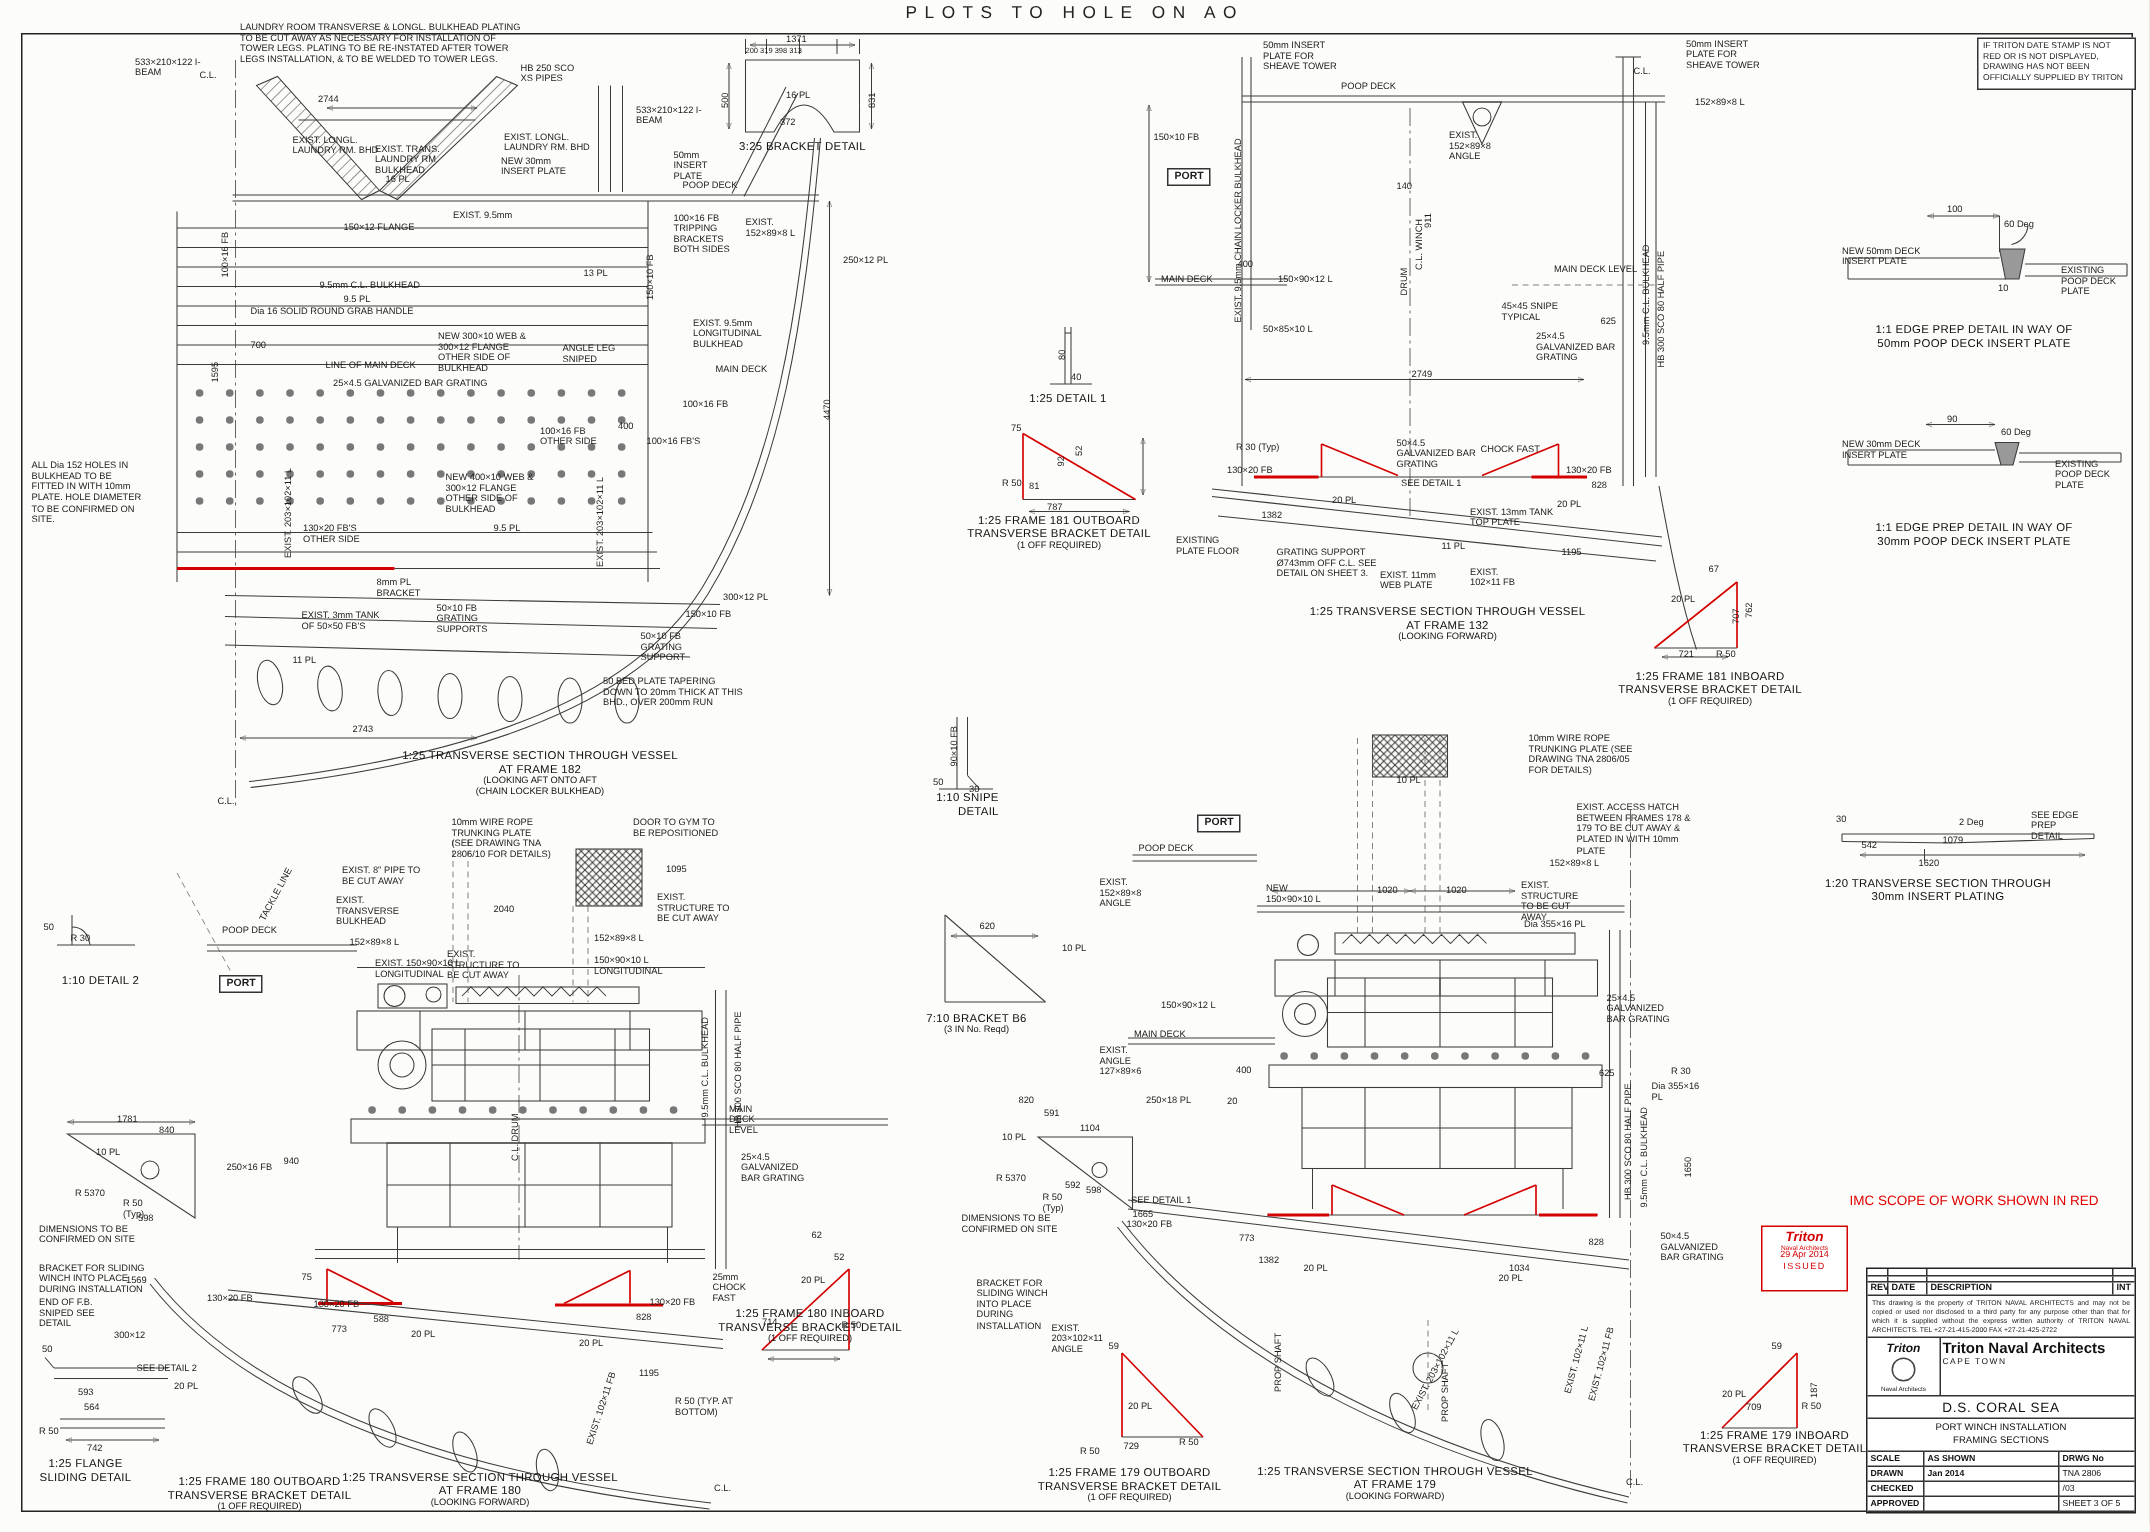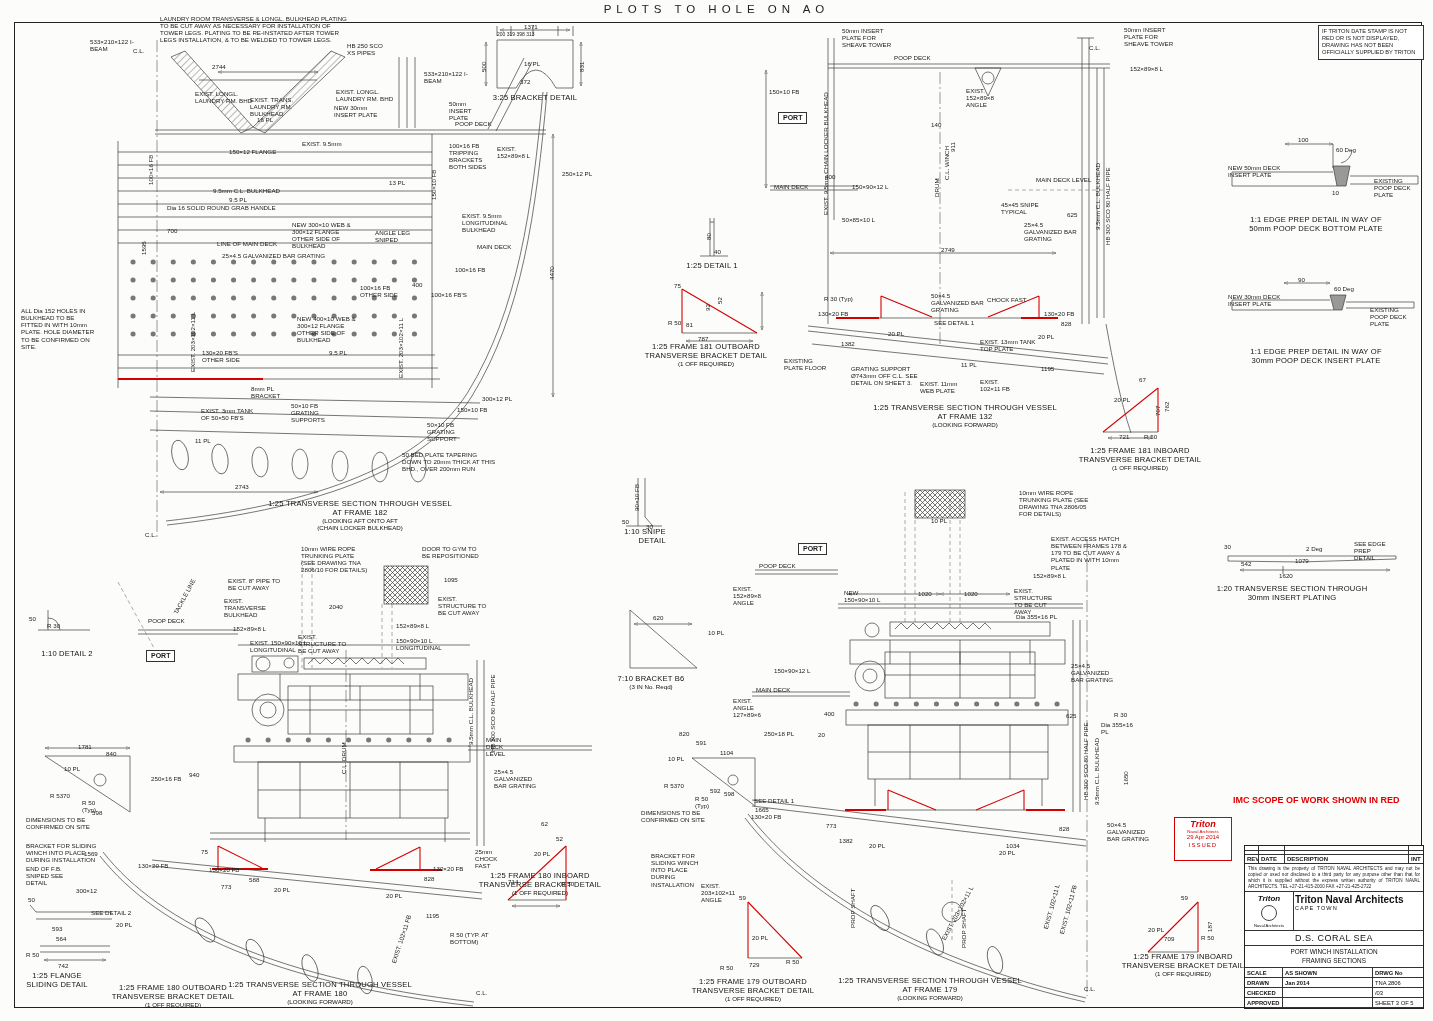--- a/index.html
+++ b/index.html
@@ -13,21 +13,21 @@
   svg.linework .cl{stroke-dasharray:12 3 2 3;stroke-width:0.6;stroke:#555;}
   svg.linework .dash{stroke-dasharray:4 3;stroke-width:0.55;stroke:#666;}
   svg.linework .dots{stroke:#787878;stroke-width:5;stroke-dasharray:0.1 20;stroke-linecap:round;}
   .ann-layer{position:absolute;left:0;top:0;width:100%;height:100%;pointer-events:none;}
   .ann{position:absolute;font-size:6.2px;line-height:1.15;color:#1c1c1c;white-space:nowrap;transform-origin:0 0;}
   .ann.boxed{border:0.9px solid #333;padding:1px 4px;font-size:7px;font-weight:bold;background:#fff;}
   .cap{position:absolute;transform:translateX(-50%);text-align:center;color:#111;white-space:nowrap;}
   .cap-main{font-size:7.6px;letter-spacing:0.2px;}
   .cap-sub{font-size:6.2px;}
   .warnbox{position:absolute;left:1318px;top:25px;width:106px;border:1px solid #333;padding:2px 3px;font-size:5.7px;line-height:1.25;color:#222;background:#fff;box-sizing:border-box;}
-  .scope-note{position:absolute;left:1233px;top:795px;font-size:9px;font-weight:bold;color:#e00000;white-space:nowrap;}
+  .scope-note{position:absolute;left:1233px;top:795px;font-size:9px;font-weight:normal;color:#e00000;white-space:nowrap;}
   .stamp{position:absolute;left:1174px;top:817px;width:58px;height:44px;border:1.6px solid #d40000;color:#d40000;text-align:center;box-sizing:border-box;padding-top:2px;background:#fff;}
   .stamp-name{font-size:9px;font-weight:bold;font-style:italic;line-height:1;}
   .stamp-sub{font-size:4.4px;line-height:1.2;}
   .stamp-date{font-size:6px;line-height:1.3;}
   .stamp-status{font-size:6px;line-height:1.2;letter-spacing:1px;}
   .titleblock{position:absolute;left:1244px;top:845px;width:180px;height:164px;border:1.2px solid #222;background:#fff;box-sizing:border-box;font-size:6px;color:#111;display:flex;flex-direction:column;}
   .tb-rev-row{display:flex;border-bottom:0.8px solid #333;height:8px;align-items:center;}
   .tb-rev-row span{display:block;border-right:0.8px solid #333;height:100%;box-sizing:border-box;padding:1px 2px;overflow:hidden;}
   .c-rev{width:14px;} .c-date{width:26px;} .c-desc{flex:1;} .c-int{width:14px;border-right:none !important;}
   .tb-disclaimer{border-bottom:0.8px solid #333;padding:2px 3px;font-size:4.6px;line-height:1.25;color:#222;text-align:justify;}
@@ -664,21 +664,21 @@
         <div class="cap-main">AT FRAME 132</div>
         <div class="cap-sub">(LOOKING FORWARD)</div>
       </div>
       <div class="cap" style="left: 1140px; top: 446px;">
         <div class="cap-main">1:25 FRAME 181 INBOARD</div>
         <div class="cap-main">TRANSVERSE BRACKET DETAIL</div>
         <div class="cap-sub">(1 OFF REQUIRED)</div>
       </div>
       <div class="cap" style="left: 1316px; top: 215px;">
         <div class="cap-main">1:1 EDGE PREP DETAIL IN WAY OF</div>
-        <div class="cap-main">50mm POOP DECK BOTTOM PLATE</div>
+        <div class="cap-main">50mm POOP DECK INSERT PLATE</div>
       </div>
       <div class="cap" style="left: 1316px; top: 347px;">
         <div class="cap-main">1:1 EDGE PREP DETAIL IN WAY OF</div>
         <div class="cap-main">30mm POOP DECK INSERT PLATE</div>
       </div>
       <div class="cap" style="left: 1292px; top: 584px;">
         <div class="cap-main">1:20 TRANSVERSE SECTION THROUGH</div>
         <div class="cap-main">30mm INSERT PLATING</div>
       </div>
       <div class="cap" style="left: 645px; top: 527px; text-align: right;">

